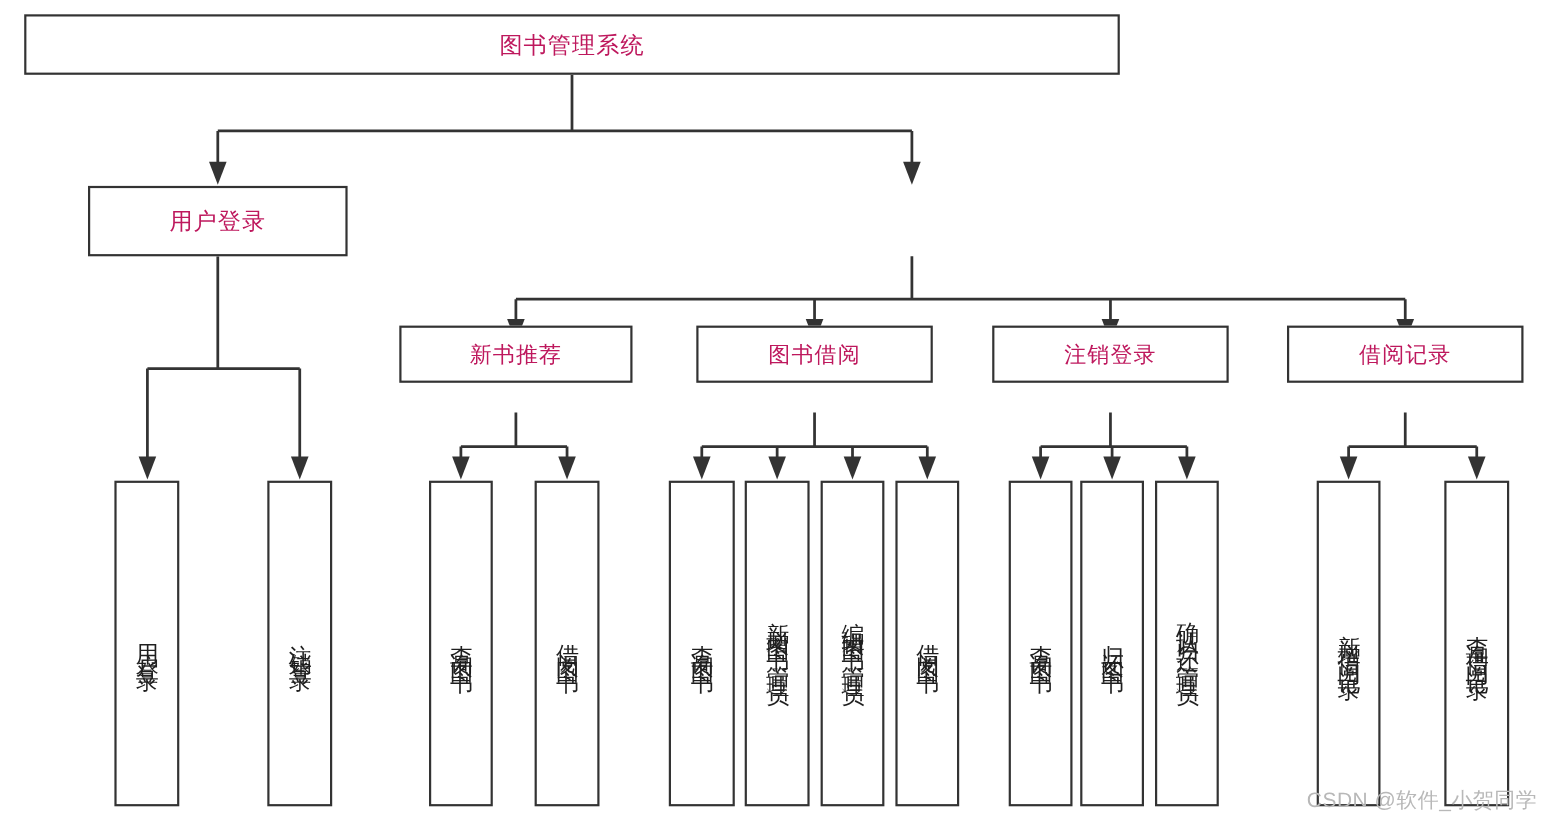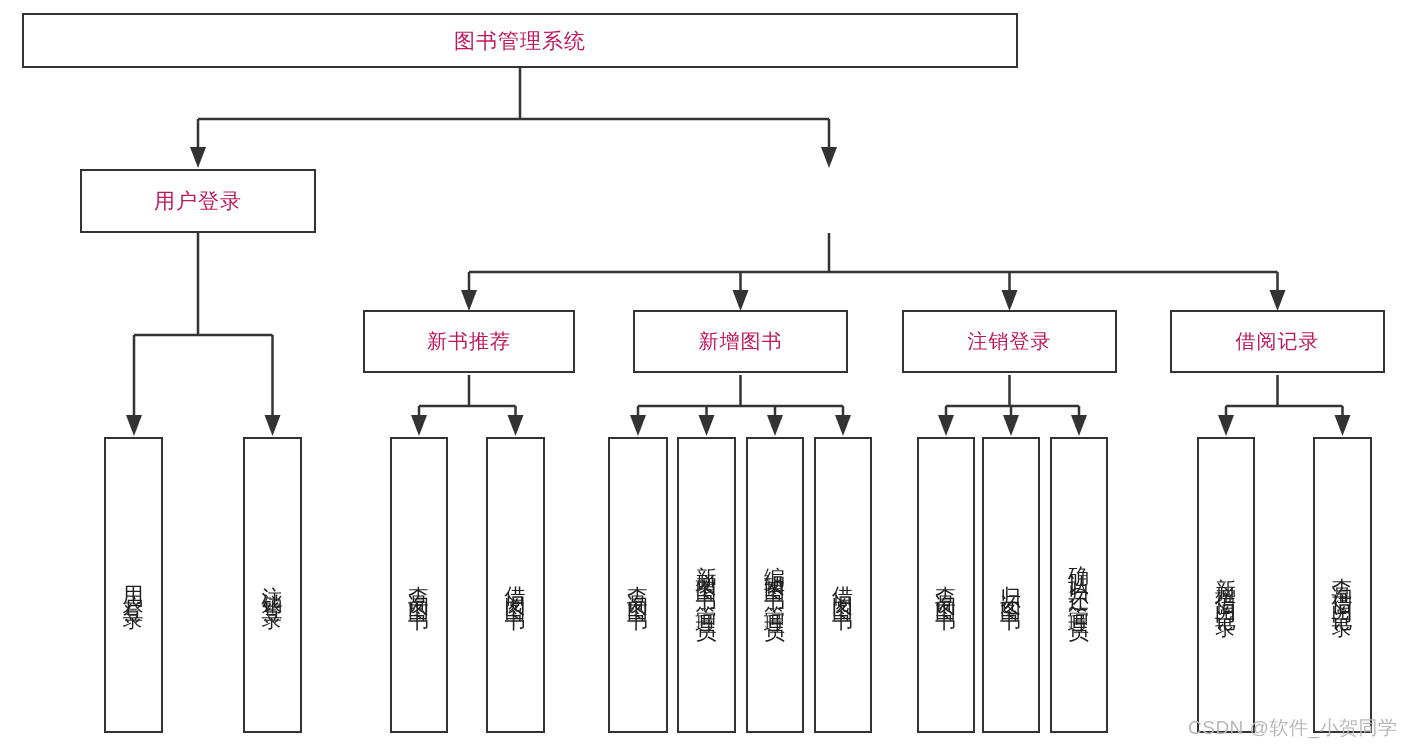--- a/index.html
+++ b/index.html
@@ -46,21 +46,21 @@
     align-items: center;
     justify-content: center;
     writing-mode: vertical-rl;
     text-orientation: mixed;
     font-size: 21px;
     letter-spacing: 8px;
     line-height: 1;
   }
   .lv1 { left: 22px;  top: 13px;  width: 996px; height: 55px; }
   .lv2 { top: 169px; height: 64px; }
-  .lv3 { top: 310px; height: 63px; font-size: 20px; }
+  .lv3 { top: 296px; height: 52px; font-size: 20px; }
   .lv4 { top: 437px; height: 296px; }
   #watermark {
     position: absolute;
     left: 1188px;
     top: 715px;
     font-size: 19px;
     color: #b8b8b8;
     letter-spacing: 0.5px;
     white-space: nowrap;
     z-index: 5;
@@ -98,21 +98,21 @@
       <path d="M 1277.5 375 L 1277.5 406 M 1226 406 L 1342.5 406 M 1226 406 L 1226 421 M 1342.5 406 L 1342.5 421" stroke="#333333" stroke-width="2.5" fill="none"></path>
       <polygon points="1218,415 1234,415 1226,436" fill="#333333"></polygon>
       <polygon points="1334.5,415 1350.5,415 1342.5,436" fill="#333333"></polygon>
     </svg>
 
   <div class="node lv1">图书管理系统</div>
 
   <div class="node lv2" style="left:80px;width:236px;">用户登录</div>
 
   <div class="node lv3" style="left:363px;width:212px;">新书推荐</div>
-  <div class="node lv3" style="left:633px;width:215px;">新增图书</div>
+  <div class="node lv3" style="left:633px;width:215px;">图书借阅</div>
   <div class="node lv3" style="left:902px;width:215px;">注销登录</div>
   <div class="node lv3" style="left:1170px;width:215px;">借阅记录</div>
 
   <div class="vnode lv4" style="left:104px;width:59px;">用户登录</div>
   <div class="vnode lv4" style="left:243px;width:59px;">注销登录</div>
 
   <div class="vnode lv4" style="left:390px;width:58px;">查询图书</div>
   <div class="vnode lv4" style="left:486px;width:59px;">借阅图书</div>
 
   <div class="vnode lv4" style="left:608px;width:60px;">查询图书</div>

